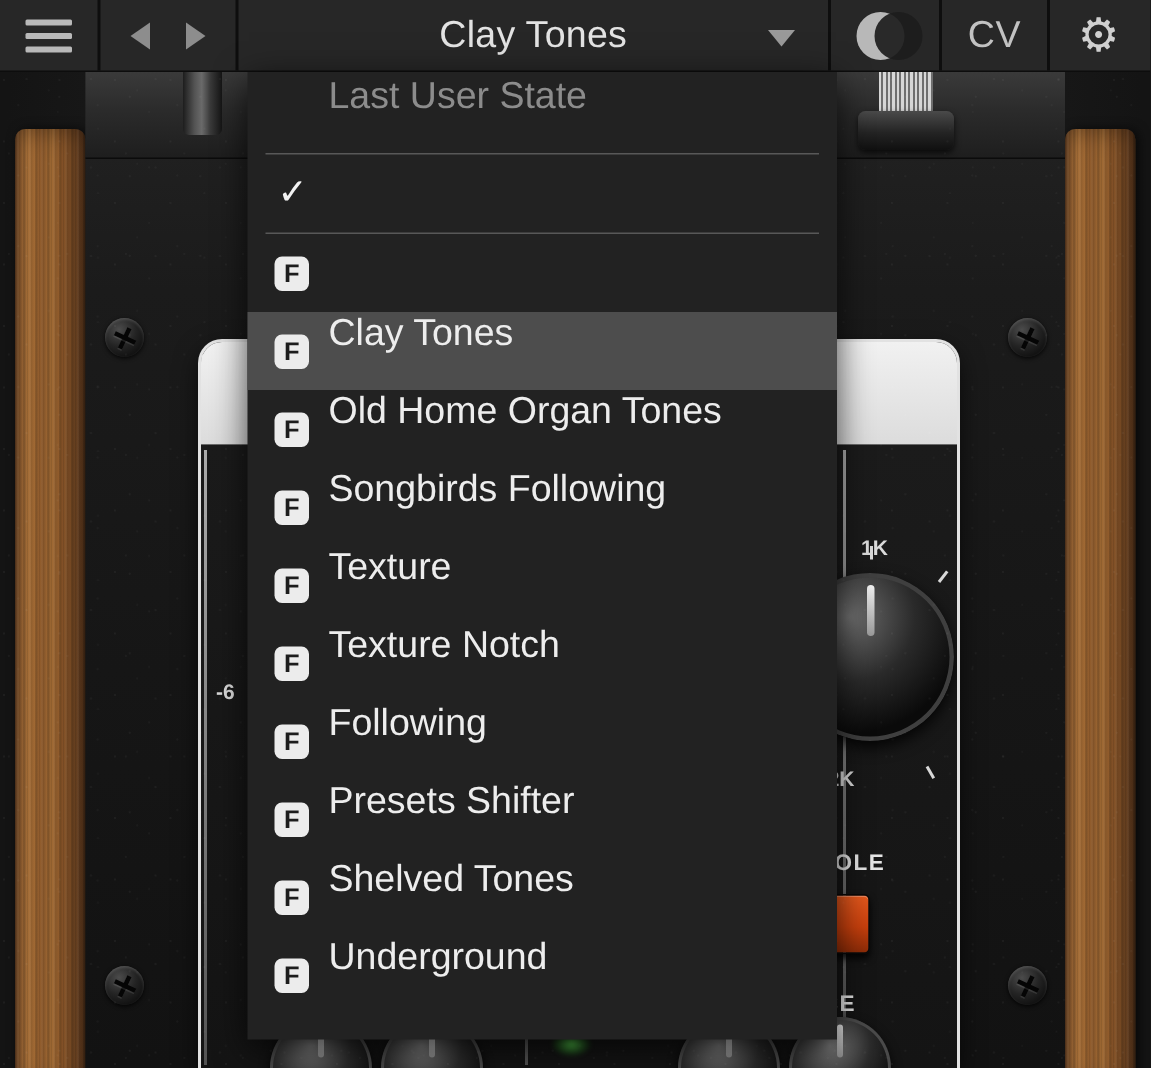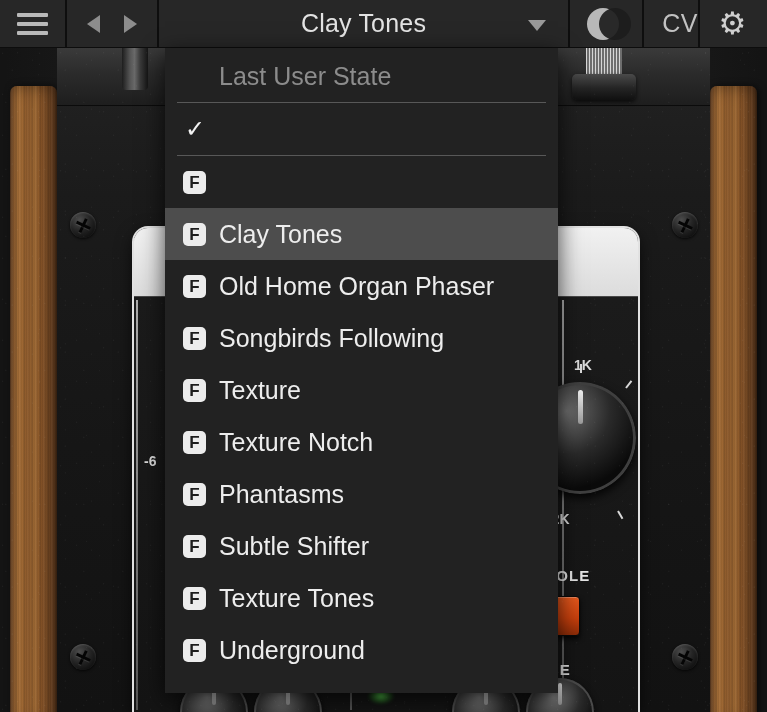--- a/index.html
+++ b/index.html
@@ -223,40 +223,40 @@
   #theme-cell { width: 72px; }
   .contrast-icon { position: relative; width: 38px; height: 38px; }
   .contrast-icon .c1 {
     position: absolute; left: 0; top: 3px; width: 32px; height: 32px;
     border-radius: 50%; background: #b8b8b8;
   }
   .contrast-icon .c2 {
     position: absolute; left: 12px; top: 3px; width: 32px; height: 32px;
     border-radius: 50%; background: #1c1c1c; mix-blend-mode: normal; opacity: .92;
   }
-  #cv-cell { width: 54px; justify-content: flex-end; }
+  #cv-cell { width: 70px; }
   #cv-label { color: #c2c2c2; font-size: 25px; letter-spacing: .5px; }
   #gear-cell { width: 67px; }
   .gear {
     position: relative; width: 30px; height: 30px;
     color: #cfcfcf; font-size: 31px; line-height: 30px;
   }
 
   
   #preset-menu {
     position: absolute; left: 165px; top: 48px;
     width: 393px; height: 645px;
     background: #222222;
     z-index: 40;
     box-shadow: 0 6px 22px rgba(0,0,0,.75);
     padding-top: 2px;
   }
   .menu-item {
     position: relative; height: 52px;
-    display: flex; align-items: center;
+    display: flex; 
     padding-left: 18px;
     color: #ededed; font-size: 25px;
     white-space: nowrap;
   }
   .menu-item.disabled { color: #8c8c8c; }
   .menu-item.selected { background: #4d4d4d; }
   .menu-sep {
     height: 1px; background: #585858;
     margin: 0 12px;
   }
@@ -403,21 +403,21 @@
       <div class="menu-item selected">
         <span class="mi-gutter">
           <span class="fbadge">F</span>
         </span>
         <span class="mi-label">Clay Tones</span>
       </div>
       <div class="menu-item">
         <span class="mi-gutter">
           <span class="fbadge">F</span>
         </span>
-        <span class="mi-label">Old Home Organ Phaser</span>
+        <span class="mi-label">Old Home Organ Tones</span>
       </div>
       <div class="menu-item">
         <span class="mi-gutter">
           <span class="fbadge">F</span>
         </span>
         <span class="mi-label">Songbirds Following</span>
       </div>
       <div class="menu-item">
         <span class="mi-gutter">
           <span class="fbadge">F</span>
@@ -427,33 +427,33 @@
       <div class="menu-item">
         <span class="mi-gutter">
           <span class="fbadge">F</span>
         </span>
         <span class="mi-label">Texture Notch</span>
       </div>
       <div class="menu-item">
         <span class="mi-gutter">
           <span class="fbadge">F</span>
         </span>
-        <span class="mi-label">Phantasms</span>
-      </div>
-      <div class="menu-item">
-        <span class="mi-gutter">
-          <span class="fbadge">F</span>
-        </span>
-        <span class="mi-label">Subtle Shifter</span>
-      </div>
-      <div class="menu-item">
-        <span class="mi-gutter">
-          <span class="fbadge">F</span>
-        </span>
-        <span class="mi-label">Texture Tones</span>
+        <span class="mi-label">Following</span>
+      </div>
+      <div class="menu-item">
+        <span class="mi-gutter">
+          <span class="fbadge">F</span>
+        </span>
+        <span class="mi-label">Presets Shifter</span>
+      </div>
+      <div class="menu-item">
+        <span class="mi-gutter">
+          <span class="fbadge">F</span>
+        </span>
+        <span class="mi-label">Shelved Tones</span>
       </div>
       <div class="menu-item">
         <span class="mi-gutter">
           <span class="fbadge">F</span>
         </span>
         <span class="mi-label">Underground</span>
       </div>
     </div>
 
 </div>

